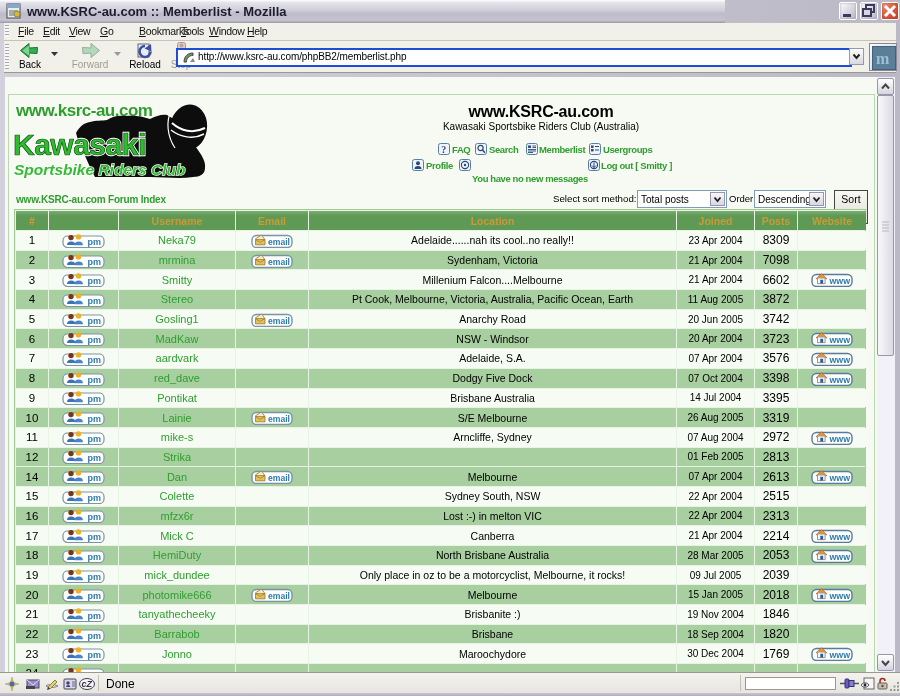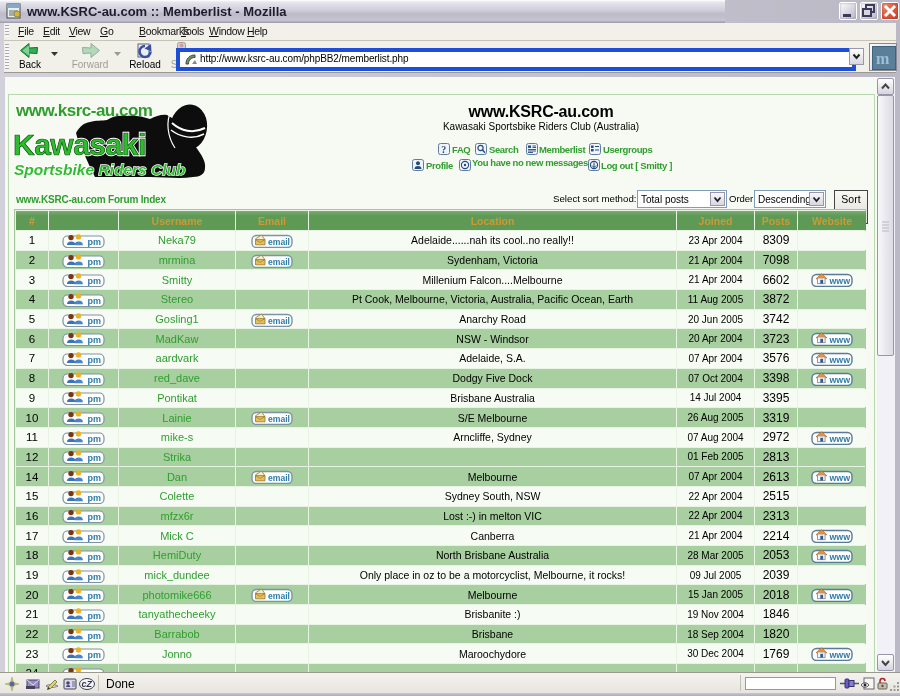--- a/index.html
+++ b/index.html
@@ -16,21 +16,21 @@
 .wbtn svg{display:block;}
 #menubar{position:absolute;left:4px;top:23px;width:892px;height:17px;background:#f1f0e9;border-bottom:1px solid #c6c4b8;}
 .grip{position:absolute;left:1px;top:2px;width:4px;height:12px;background:repeating-linear-gradient(#a9a7b9 0 1px,#f8f8f4 1px 3px);}
 .mitem{position:absolute;top:2px;font-size:10.5px;letter-spacing:-0.3px;color:#111;}
 .mitem u{text-decoration:underline;}
 #toolbar{position:absolute;left:4px;top:41px;width:892px;height:31px;background:#f1f0e9;border-bottom:1px solid #9b998d;}
 #toolbar .grip{top:3px;height:25px;}
 .tbtn{position:absolute;top:1px;text-align:center;font-size:10px;color:#000;}
 .tbtn.dis{color:#a09e92;}
 .tlabel{display:block;margin-top:-2px;}
-#urlbox{position:absolute;left:172px;top:7px;width:672px;height:15px;background:#fff;border:4px solid #1d4ed8;}
+#urlbox{position:absolute;left:172px;top:7px;width:672px;height:15px;background:#fff;border:2px solid #1d4ed8;}
 #urltext{position:absolute;left:20px;top:1px;font-size:10px;letter-spacing:-0.1px;color:#000;white-space:nowrap;}
 #urldrop{position:absolute;left:845px;top:7px;width:15px;height:17px;background:linear-gradient(#fdfdfd,#d9d7e0);border:1px solid #9a98a8;box-sizing:border-box;}
 #mlogo{position:absolute;left:869px;top:43px;width:28px;height:28px;background:linear-gradient(135deg,#fbfbfc,#cfcdd8);border:1px solid #8a8898;box-sizing:border-box;}
 #mlogo .sq{position:absolute;left:2px;top:2px;width:22px;height:22px;background:#5b7f99;border:1px solid #3d637e;}
 #viewport{position:absolute;left:5px;top:77px;width:872px;height:595px;background:#f7faf2;overflow:hidden;}
 #scroll{position:absolute;left:877px;top:77px;width:18px;height:595px;background:#f2f1f7;}
 .sbtn{position:absolute;left:0px;width:17px;height:17px;background:linear-gradient(#fff,#d6d4e0);border:1px solid #9896a8;border-radius:2px;box-sizing:border-box;}
 #sthumb{position:absolute;left:0px;top:18px;width:17px;height:261px;background:linear-gradient(90deg,#f8f8fb,#dcdae5);border:1px solid #9896a8;border-radius:2px;box-sizing:border-box;}
 #statusbar{position:absolute;left:0px;top:672px;width:900px;height:21px;background:linear-gradient(#f4f3ef,#e6e4dd);border-top:1px solid #9b998d;}
 #statusbar .sep{position:absolute;top:2px;width:1px;height:16px;background:#c2c0b4;}
@@ -208,21 +208,21 @@
           </svg>
         </span>
         <span class="hlink" style="left:421px;top:67px">Profile</span>
   <span class="hicon" style="left:454px;top:66px">
           <svg class="hicon" viewBox="0 0 12 12">
             <rect x="0.5" y="0.5" width="11" height="11" rx="2" fill="#f0f4f8" stroke="#5d7da0"></rect>
             <circle cx="6" cy="6" r="3.6" fill="none" stroke="#24497e" stroke-width="1.1"></circle>
             <circle cx="6" cy="6" r="1.2" fill="#24497e"></circle>
           </svg>
         </span>
-        <span class="hlink" style="left:467px;top:64px">You have no new messages</span>
+        <span class="hlink" style="left:467px;top:80px">You have no new messages</span>
   <span class="hicon" style="left:583px;top:66px">
           <svg class="hicon" viewBox="0 0 12 12">
             <rect x="0.5" y="0.5" width="11" height="11" rx="2" fill="#f0f4f8" stroke="#5d7da0"></rect>
             <circle cx="6" cy="6" r="3.6" fill="none" stroke="#24497e" stroke-width="1.1"></circle>
             <path d="M6 3.5 L6 8.5 M4 6.5 L6 8.5 L8 6.5" stroke="#24497e" stroke-width="1" fill="none"></path>
           </svg>
         </span>
         <span class="hlink" style="left:596px;top:67px">Log out [ Smitty ]</span>
       </div>
 <div class="abs" style="left:11px;top:101px;font-size:10px;font-weight:bold;letter-spacing:-0.2px;color:#2f9e2f;">www.KSRC-au.com Forum Index</div>

